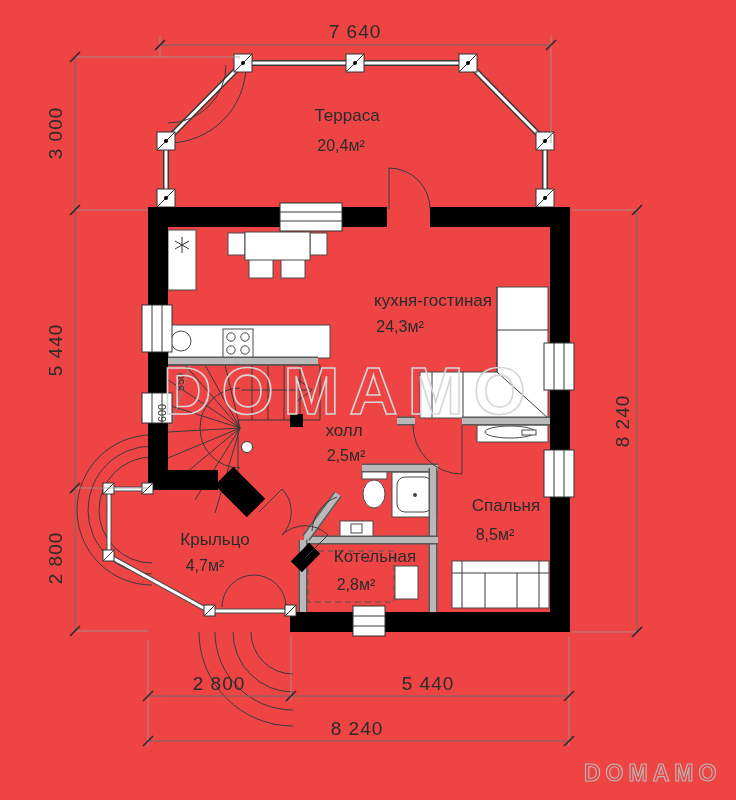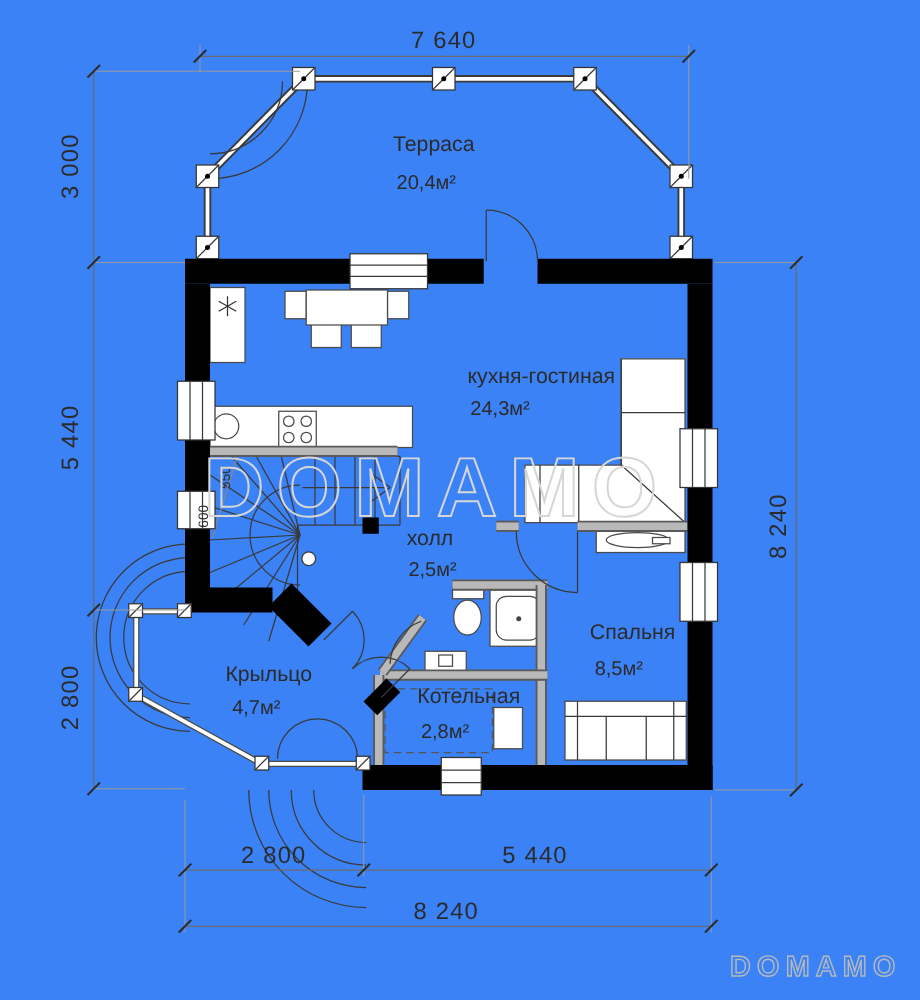--- a/index.html
+++ b/index.html
@@ -1,16 +1,16 @@
 <!DOCTYPE html>
 <html><head>
 <meta charset="utf-8">
 <style>
   html,body{margin:0;padding:0;background:#fff;}
-  .canvas{position:relative;width:736px;height:800px;background:#3b82f6;overflow:hidden;
+  .canvas{position:relative;width:736px;height:800px;background:#ef4444;overflow:hidden;
           font-family:"Liberation Sans","DejaVu Sans",sans-serif;}
   svg{position:absolute;left:0;top:0;}
   svg text{font-family:"Liberation Sans","DejaVu Sans",sans-serif;fill:#2b2b2b;}
   .dim-label{font-size:19px;letter-spacing:1px;}
   .room-name{font-size:17px;}
   .room-area{font-size:16px;}
   .stair-num{font-size:11px;fill:#333;}
   .watermark{position:absolute;left:163px;top:348px;width:420px;height:90px;
              font-size:67px;font-weight:700;letter-spacing:10px;line-height:86px;
              color:rgba(255,255,255,0);-webkit-text-stroke:1.6px #d6d6d6;

